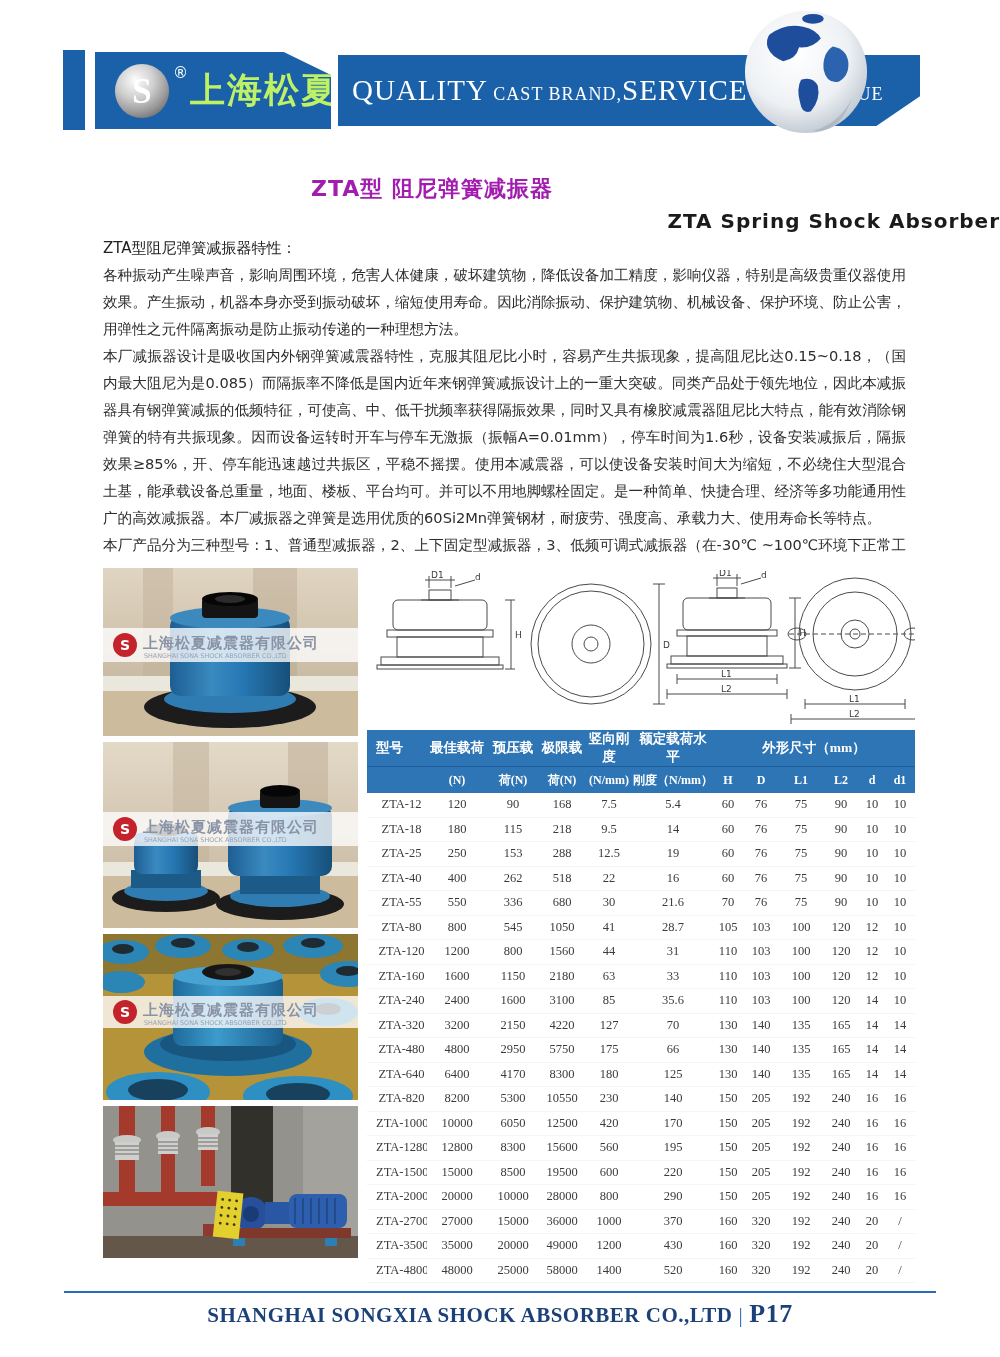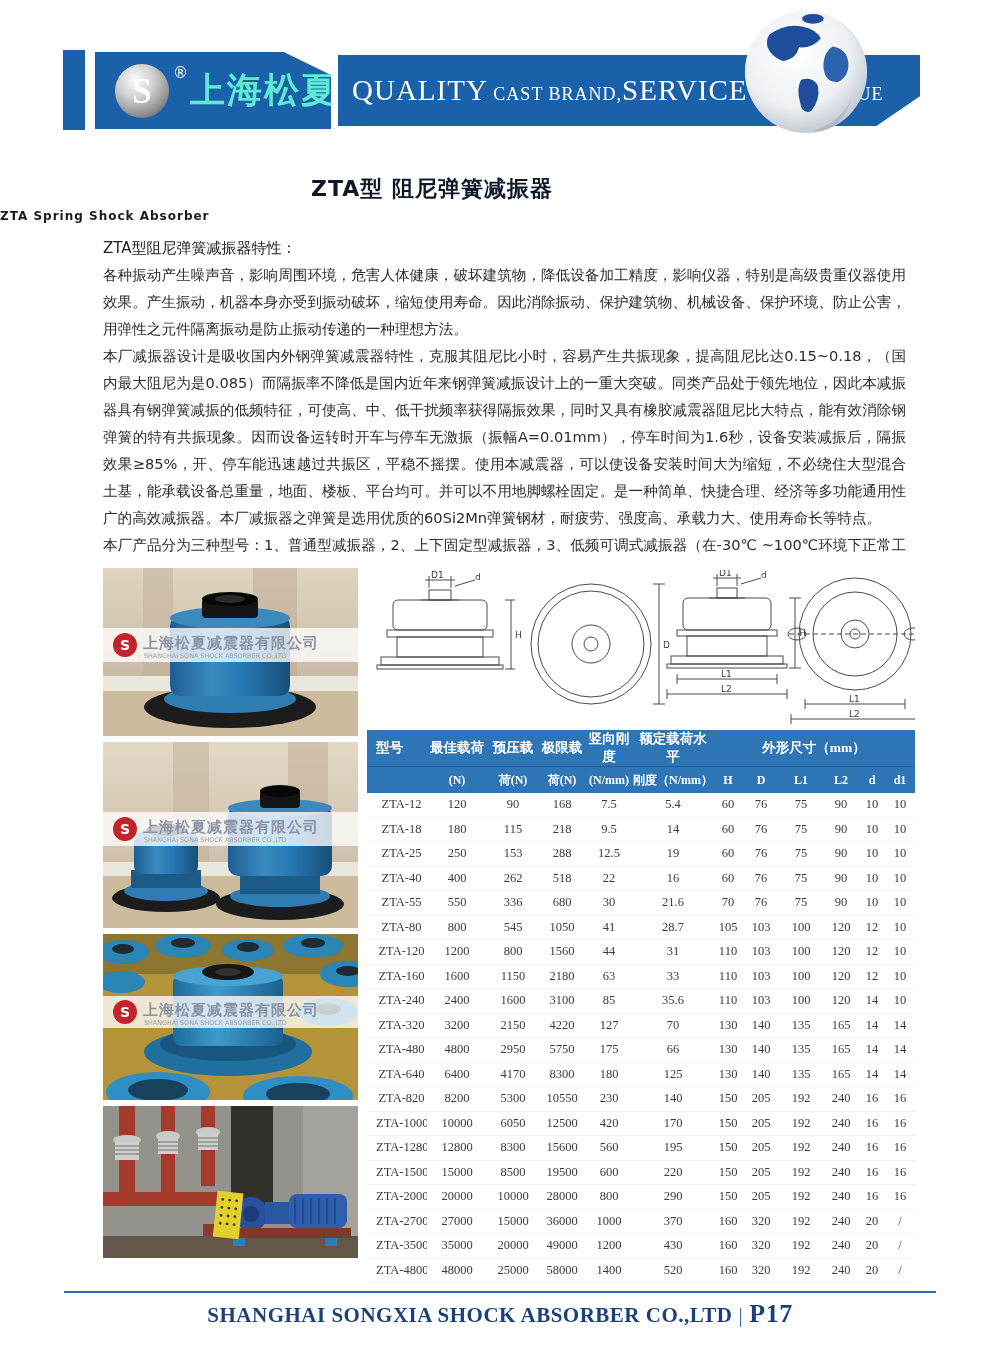--- a/index.html
+++ b/index.html
@@ -6,34 +6,34 @@
   .page{position:relative;width:1000px;height:1357px;background:#ffffff;overflow:hidden;
         font-family:"DejaVu Sans","Liberation Sans",sans-serif;color:#2f2f2f;}
 
   
   .left-bar{position:absolute;left:63px;top:50px;width:22px;height:80px;background:#1b61aa;}
   .logo-box{position:absolute;left:95px;top:52px;width:236px;height:77px;background:#1b61aa;
             clip-path:polygon(0 0,80% 0,100% 30%,100% 100%,0 100%);
             display:flex;align-items:center;padding-left:18px;box-sizing:border-box;}
   .sphere{width:58px;height:58px;flex:0 0 58px;}
   .reg{color:#ffffff;font-size:15px;position:relative;top:-18px;left:2px;}
-  .brand{color:#5eead4;font-size:35px;font-weight:bold;letter-spacing:2px;margin-left:4px;white-space:nowrap;}
+  .brand{color:#bef264;font-size:35px;font-weight:bold;letter-spacing:2px;margin-left:4px;white-space:nowrap;}
   .banner{position:absolute;left:338px;top:55px;width:582px;height:71px;background:#1b61aa;
           clip-path:polygon(0 0,100% 0,100% 58%,92.5% 100%,0 100%);
           display:flex;align-items:center;padding-left:14px;box-sizing:border-box;}
   .slogan{font-family:"Liberation Serif","DejaVu Serif",serif;color:#ffffff;white-space:nowrap;letter-spacing:1px;}
   .slogan .big{font-size:29px;}
   .slogan .small{font-size:18px;}
   .globe{position:absolute;left:742px;top:5px;width:128px;height:132px;z-index:3;}
 
   
   .title-cn{position:absolute;left:0;top:174px;width:864px;text-align:center;
-            font-size:22px;font-weight:bold;color:#0f172a;letter-spacing:1px;}
-  .title-en{position:absolute;left:0;top:209px;width:1000px;text-align:left;
-            font-size:12px;font-weight:bold;color:#1b1b1b;letter-spacing:1px;}
+            font-size:22px;font-weight:bold;color:#a21caf;letter-spacing:1px;}
+  .title-en{position:absolute;left:0;top:209px;width:1000px;text-align:right;
+            font-size:20px;font-weight:bold;color:#1b1b1b;letter-spacing:1px;}
   .features-heading{position:absolute;left:103px;top:239px;font-size:15px;color:#222222;}
   .intro{position:absolute;left:103px;top:261px;width:803px;height:300px;overflow:hidden;
          font-size:14.6px;line-height:27px;text-align:justify;color:#2d2d2d;}
   .intro p{margin:0;}
 
   
   .photos{position:absolute;left:103px;top:568px;width:255px;}
   .photo{position:relative;width:255px;margin-bottom:6px;}
   .photo svg{display:block;}
 

